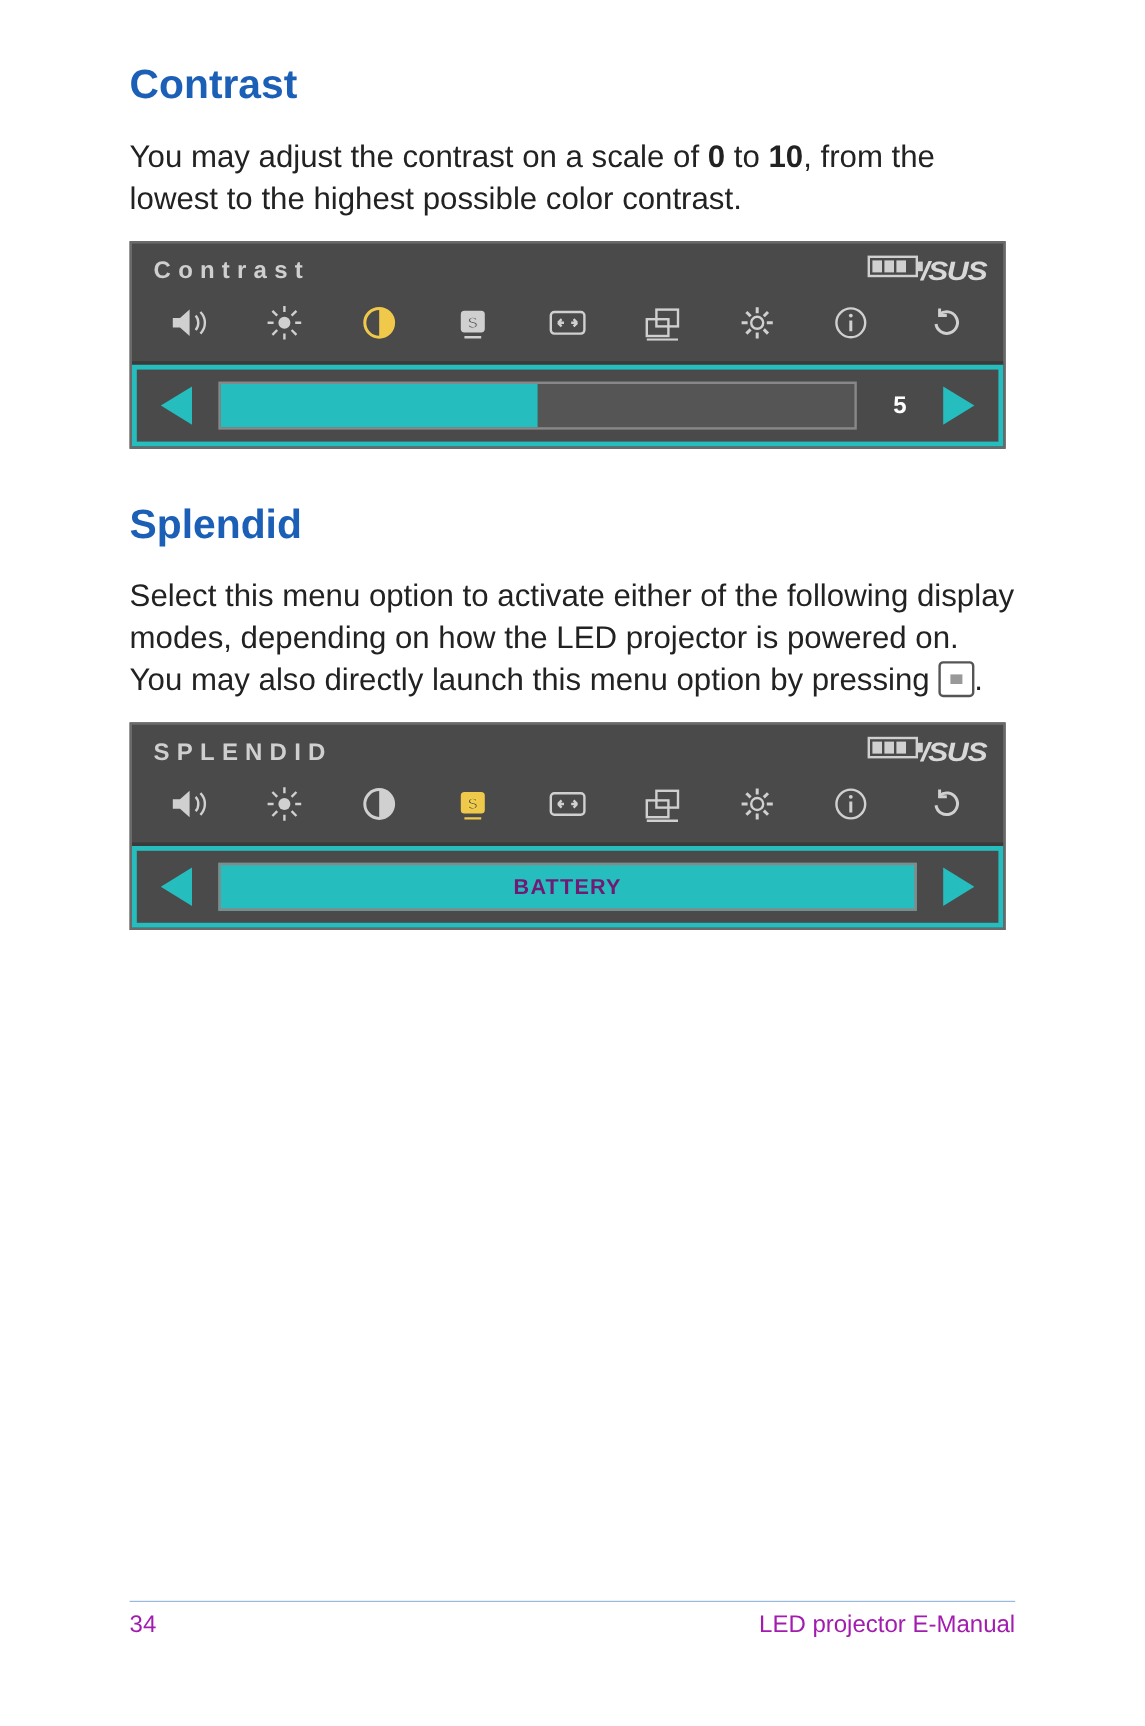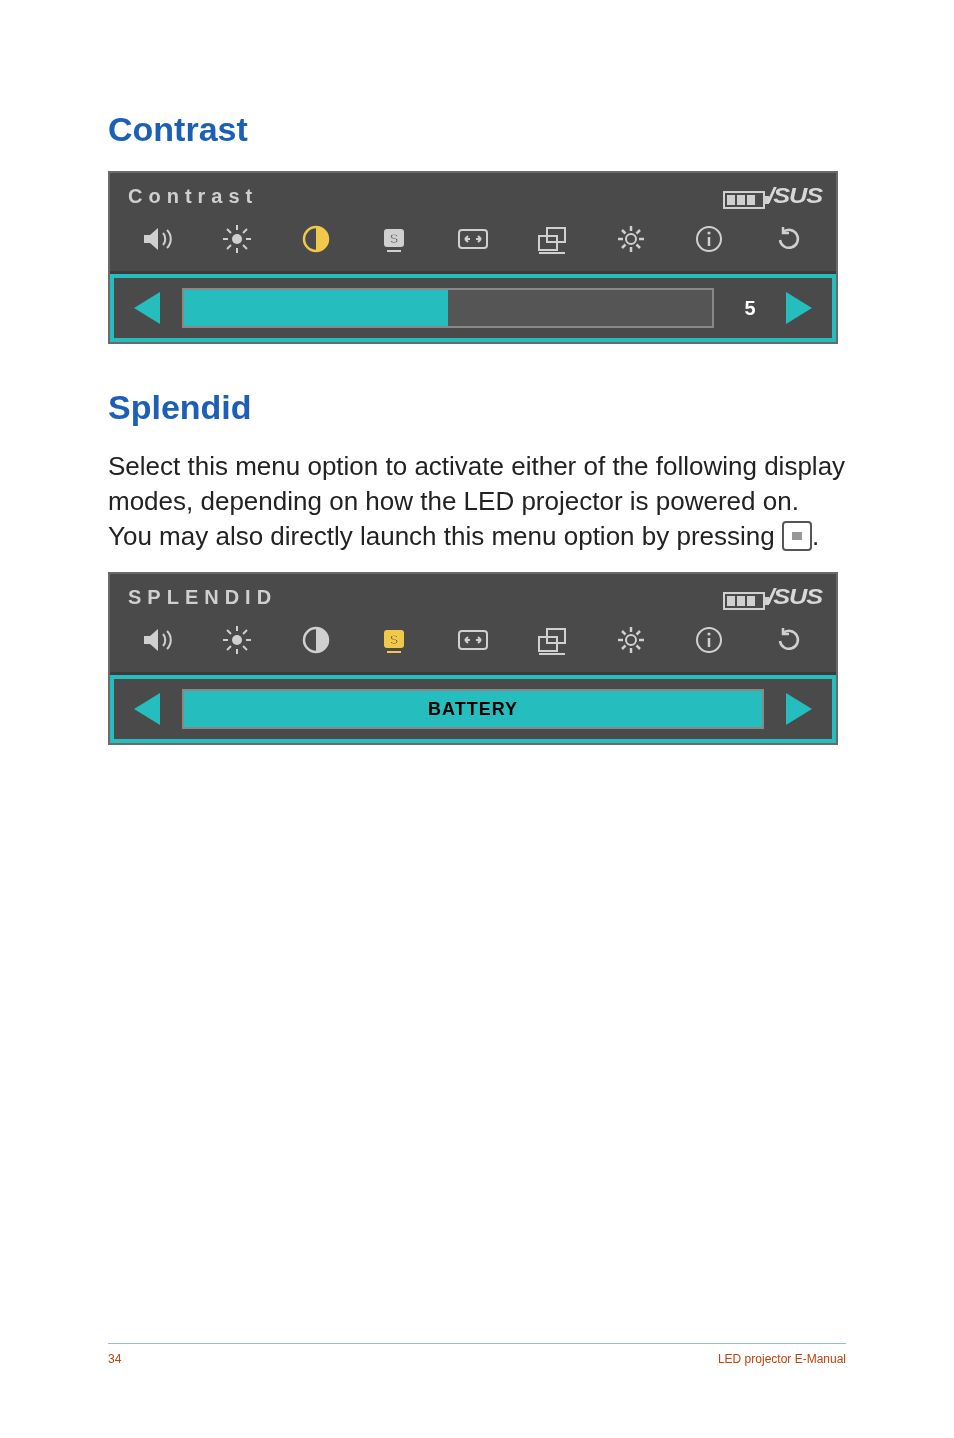--- a/index.html
+++ b/index.html
@@ -4,21 +4,21 @@
 <style>
   * { box-sizing: border-box; margin: 0; padding: 0; }
   html, body { width: 954px; height: 1438px; }
   body {
     font-family: "Segoe UI", "Myriad Pro", Arial, sans-serif;
     background: #fff;
     color: #222;
     position: relative;
   }
   .page {
-    padding: 110px 108px 0 108px;
+    padding: 52px 108px 0 108px;
   }
   h2.section {
     color: #1b5fb6;
     font-size: 34px;
     font-weight: 700;
     margin-bottom: 22px;
   }
   p.body {
     font-size: 26px;
     line-height: 1.35;
@@ -63,21 +63,21 @@
     margin-bottom: 6px;
   }
   .osd-title {
     color: #cfcfcf;
     font-size: 20px;
     letter-spacing: 6px;
     font-weight: 700;
   }
   .osd-brand {
     display: flex;
-    align-items: flex-end;
+    align-items: flex-start;
     gap: 6px;
   }
   .battery-glyph {
     width: 42px; height: 18px;
     border: 2px solid #d0d0d0;
     position: relative;
   }
   .battery-glyph::after {
     content: "";
     position: absolute;
@@ -148,52 +148,55 @@
     font-weight: 700;
     min-width: 28px;
     text-align: center;
   }
 
   .mode-box {
     flex: 1;
     height: 40px;
     border: 2px solid #888;
     background: #25bdbd;
-    color: #000000;
+    color: #701a75;
     font-size: 18px;
     font-weight: 700;
     letter-spacing: 1px;
     display: flex;
     align-items: center;
     justify-content: center;
   }
 
   .splendid-block { margin-top: 44px; }
 
   
   .footer {
     position: absolute;
     left: 108px; right: 108px;
     bottom: 72px;
     border-top: 1px solid #98b8e0;
     padding-top: 8px;
     display: flex;
     justify-content: space-between;
-    color: #c2410c;
-    font-size: 12px;
+    color: #a21caf;
+    font-size: 20px;
   }
 </style>
 </head>
 <body>
 
 <div class="page">
 
   <h2 class="section">Contrast</h2>
 
 
+  <p class="body">
+    <span>You may adjust the contrast on a scale of </span><b>0</b><span> to </span><b>10</b><span>, from the lowest to the highest possible color contrast.</span>
+  </p>
 
   <div class="osd">
     <div class="osd-top">
       <div class="osd-title-row">
         <div class="osd-title">Contrast</div>
         <div class="osd-brand">
           <div class="battery-glyph">
               <div class="cells">
                 <span></span>
                 <span></span>

